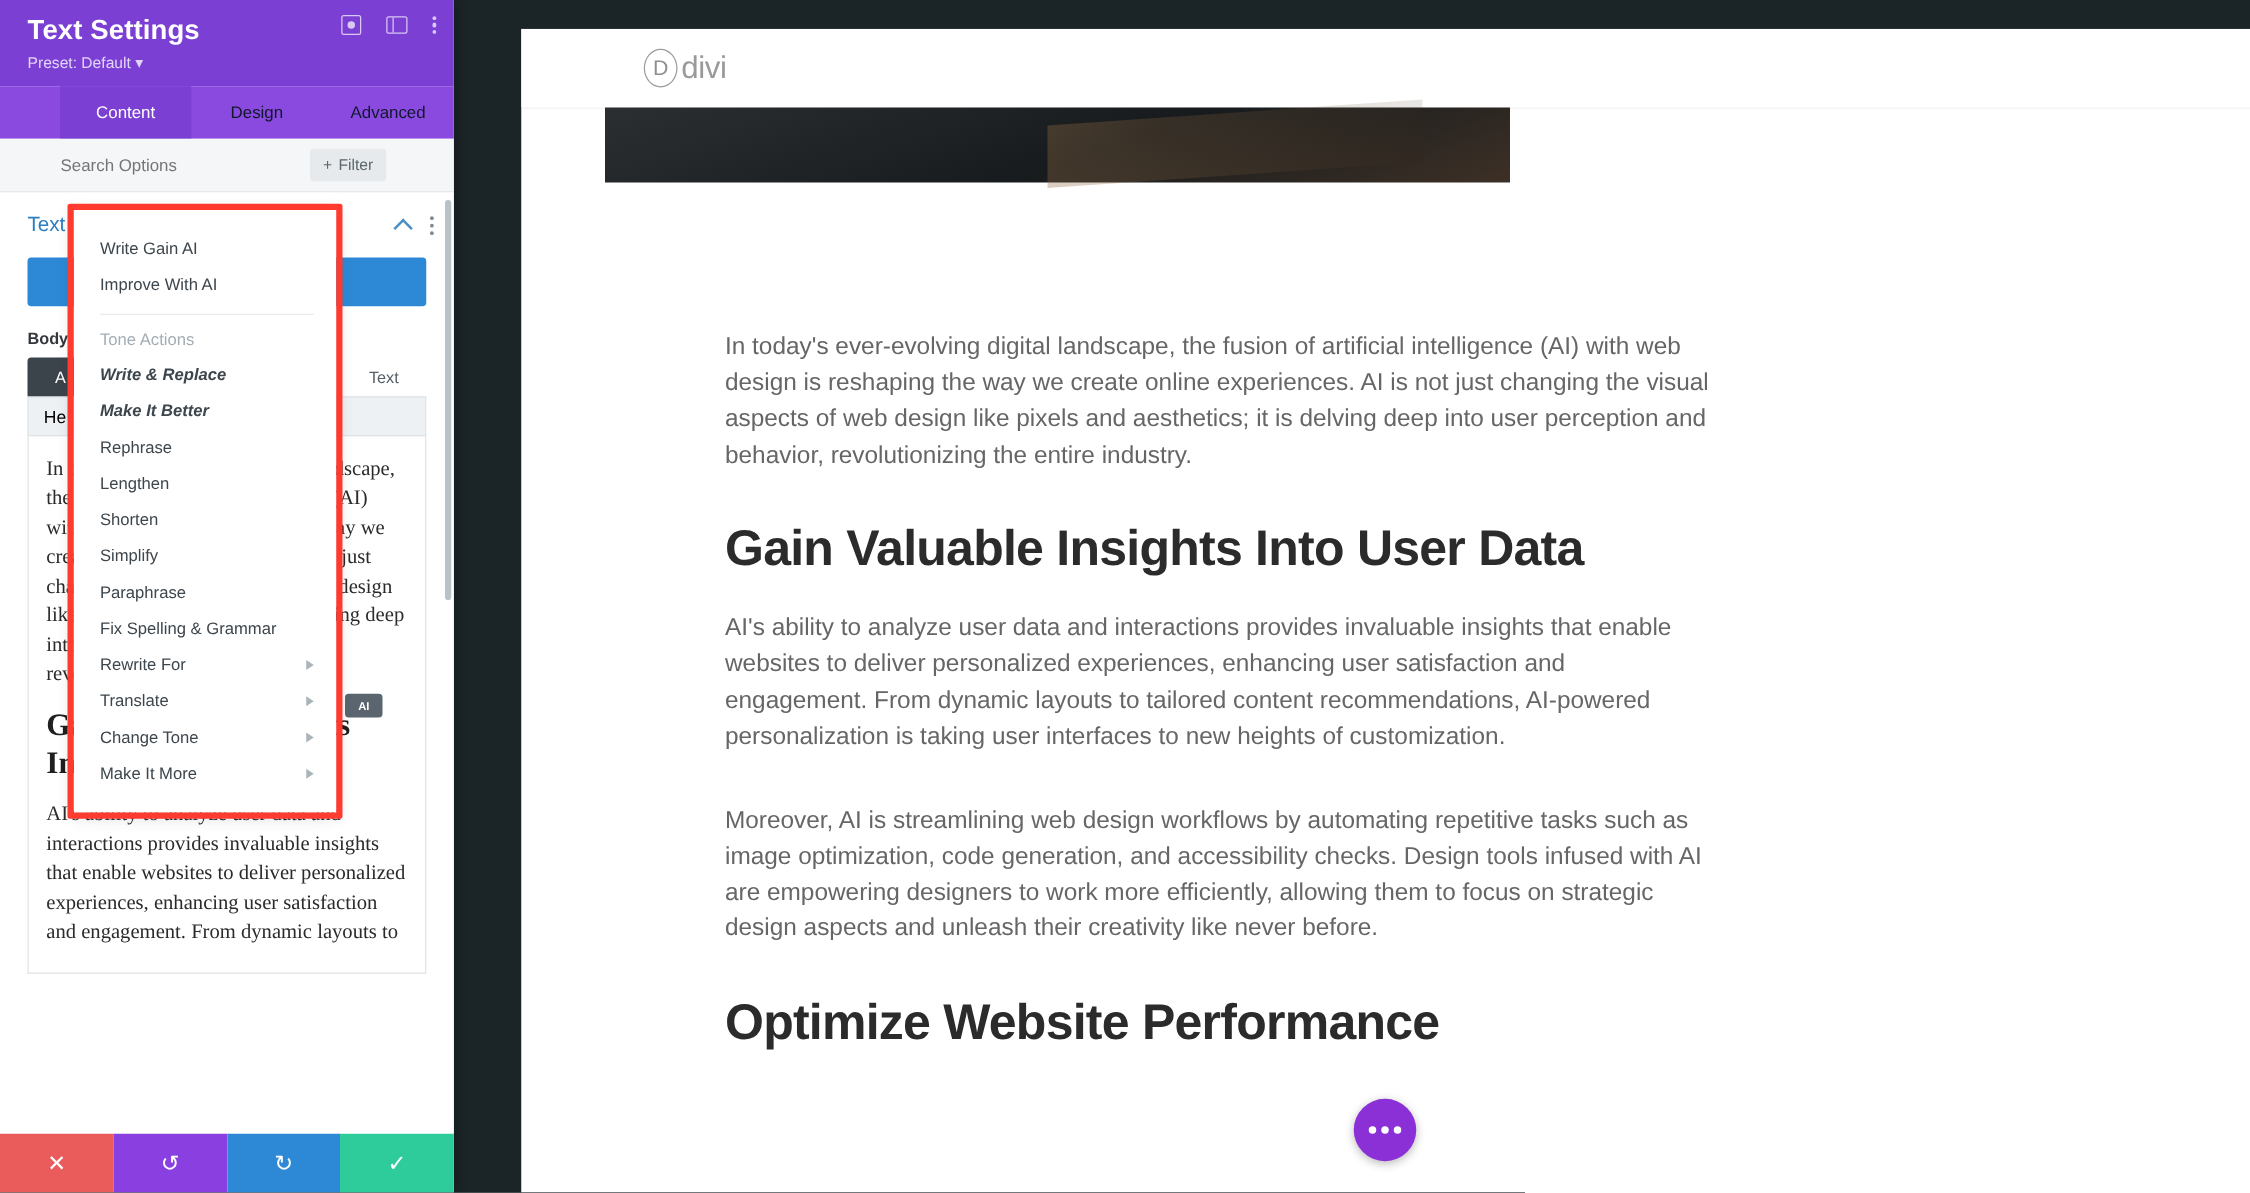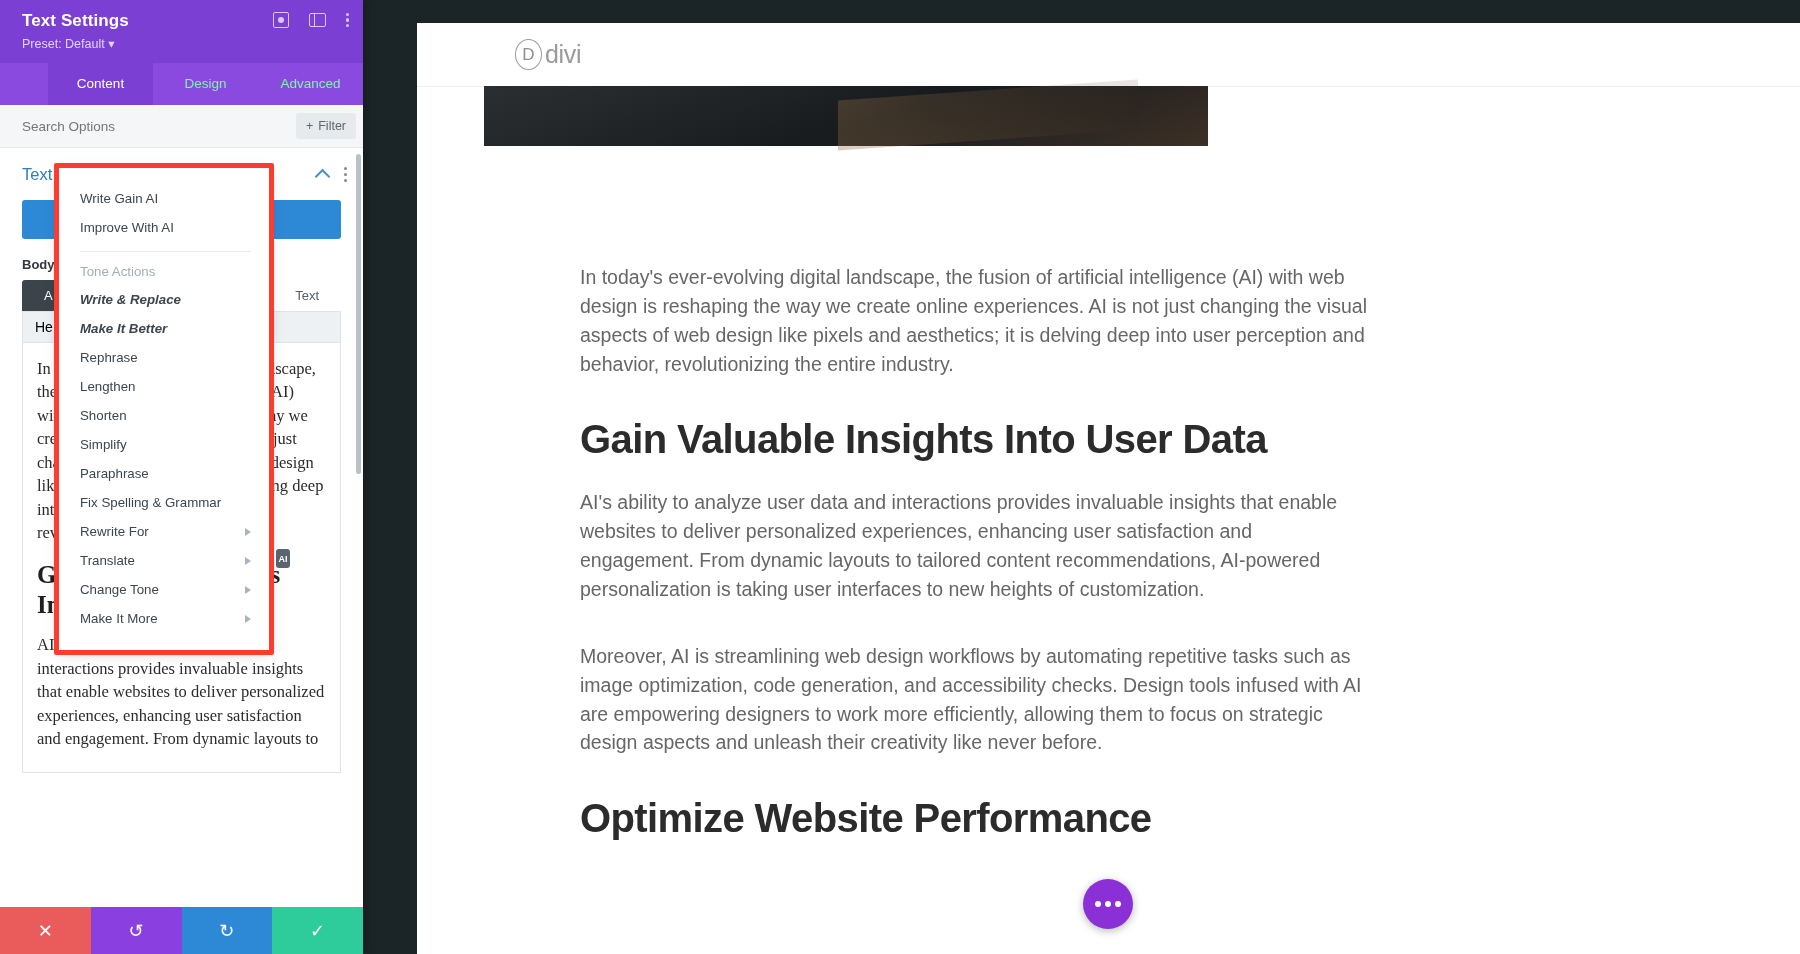--- a/index.html
+++ b/index.html
@@ -82,21 +82,21 @@
   .panel {
     position: absolute; left: 0; top: 0; width: 363px; height: 954px;
     background: #ffffff; z-index: 20;
     box-shadow: 2px 0 10px rgba(0,0,0,0.25);
     display: flex; flex-direction: column;
   }
   .panel-head {
     background: #7b3fd4; padding: 11px 14px 12px 22px; position: relative;
   }
   .panel-head h1 {
-    font-size: 17px; color: #ffffff; font-weight: 700; letter-spacing: 0.1px;
+    font-size: 22px; color: #ffffff; font-weight: 700; letter-spacing: 0.1px;
   }
   .panel-preset {
     font-size: 12.5px; color: #e2d4f7; margin-top: 5px;
   }
   .panel-head-icons {
     position: absolute; right: 14px; top: 12px;
     display: flex; align-items: center; gap: 20px;
   }
   .hi { color: #d9c7f4; }
   .ico-focus {
@@ -114,28 +114,28 @@
   .ico-layout::after{
     content:""; position:absolute; left:4px; top:0; width:1.6px; height:100%;
     background:#d9c7f4;
   }
   .ico-kebab { display:flex; flex-direction:column; gap:2.5px; align-items:center; }
   .ico-kebab i { width:3.2px; height:3.2px; background:#d9c7f4; border-radius:50%; display:block; }
 
   .panel-tabs { display: flex; background: #8a4ae0; padding-left: 48px; }
   .panel-tab {
     flex: 1; text-align: center; padding: 13px 0 14px;
-    font-size: 13.5px; color: #86efac; font-weight: 400; cursor: pointer;
+    font-size: 13.5px; color: #0f172a; font-weight: 400; cursor: pointer;
   }
   .panel-tab.active { background: #7b3fd4; color: #ffffff; }
 
   .panel-search {
-    display: flex; align-items: center; justify-content: space-between;
+    display: flex; align-items: center; justify-content: center;
     background: #f4f6f7; border-bottom: 1px solid #e4e8ea;
-    padding: 8px 7px 8px 22px;
+    padding: 8px 28px 8px 22px;
   }
   .panel-search input {
     border: 0; background: transparent; outline: none;
     font-size: 13.5px; color: #8a949a; width: 200px;
     font-family: "Liberation Sans", sans-serif;
   }
   .filter-btn {
     background: #e6eaec; border-radius: 3px; padding: 6px 10px;
     font-size: 12.5px; color: #5c676e; display: flex; align-items: center; gap: 5px;
   }
@@ -177,21 +177,21 @@
     padding: 14px 14px 0 14px; height: 430px; overflow: hidden;
     font-family: "Liberation Serif", serif;
   }
   .editor-area p {
     font-size: 16.5px; line-height: 1.42; color: #2b2b2b; margin-bottom: 16px;
   }
   .editor-area h2 {
     font-size: 25px; line-height: 1.18; color: #1f1f1f; font-weight: 700; margin-bottom: 14px;
   }
   .ai-badge {
-    position: absolute; left: 276px; top: 401px; width: 14px; height: 19px;
+    position: absolute; left: 276px; top: 401px; width: 30px; height: 19px;
     background: #5a6570; border-radius: 3px; color: #fff;
     font-size: 9px; font-weight: 700; display: flex; align-items: center; justify-content: center;
     z-index: 22; font-family: "Liberation Sans", sans-serif;
   }
 
   .panel-scrollbar {
     position: absolute; right: 2px; top: 6px; width: 5px; height: 320px;
     background: #b9c2c8; border-radius: 3px; z-index: 23;
   }
 

